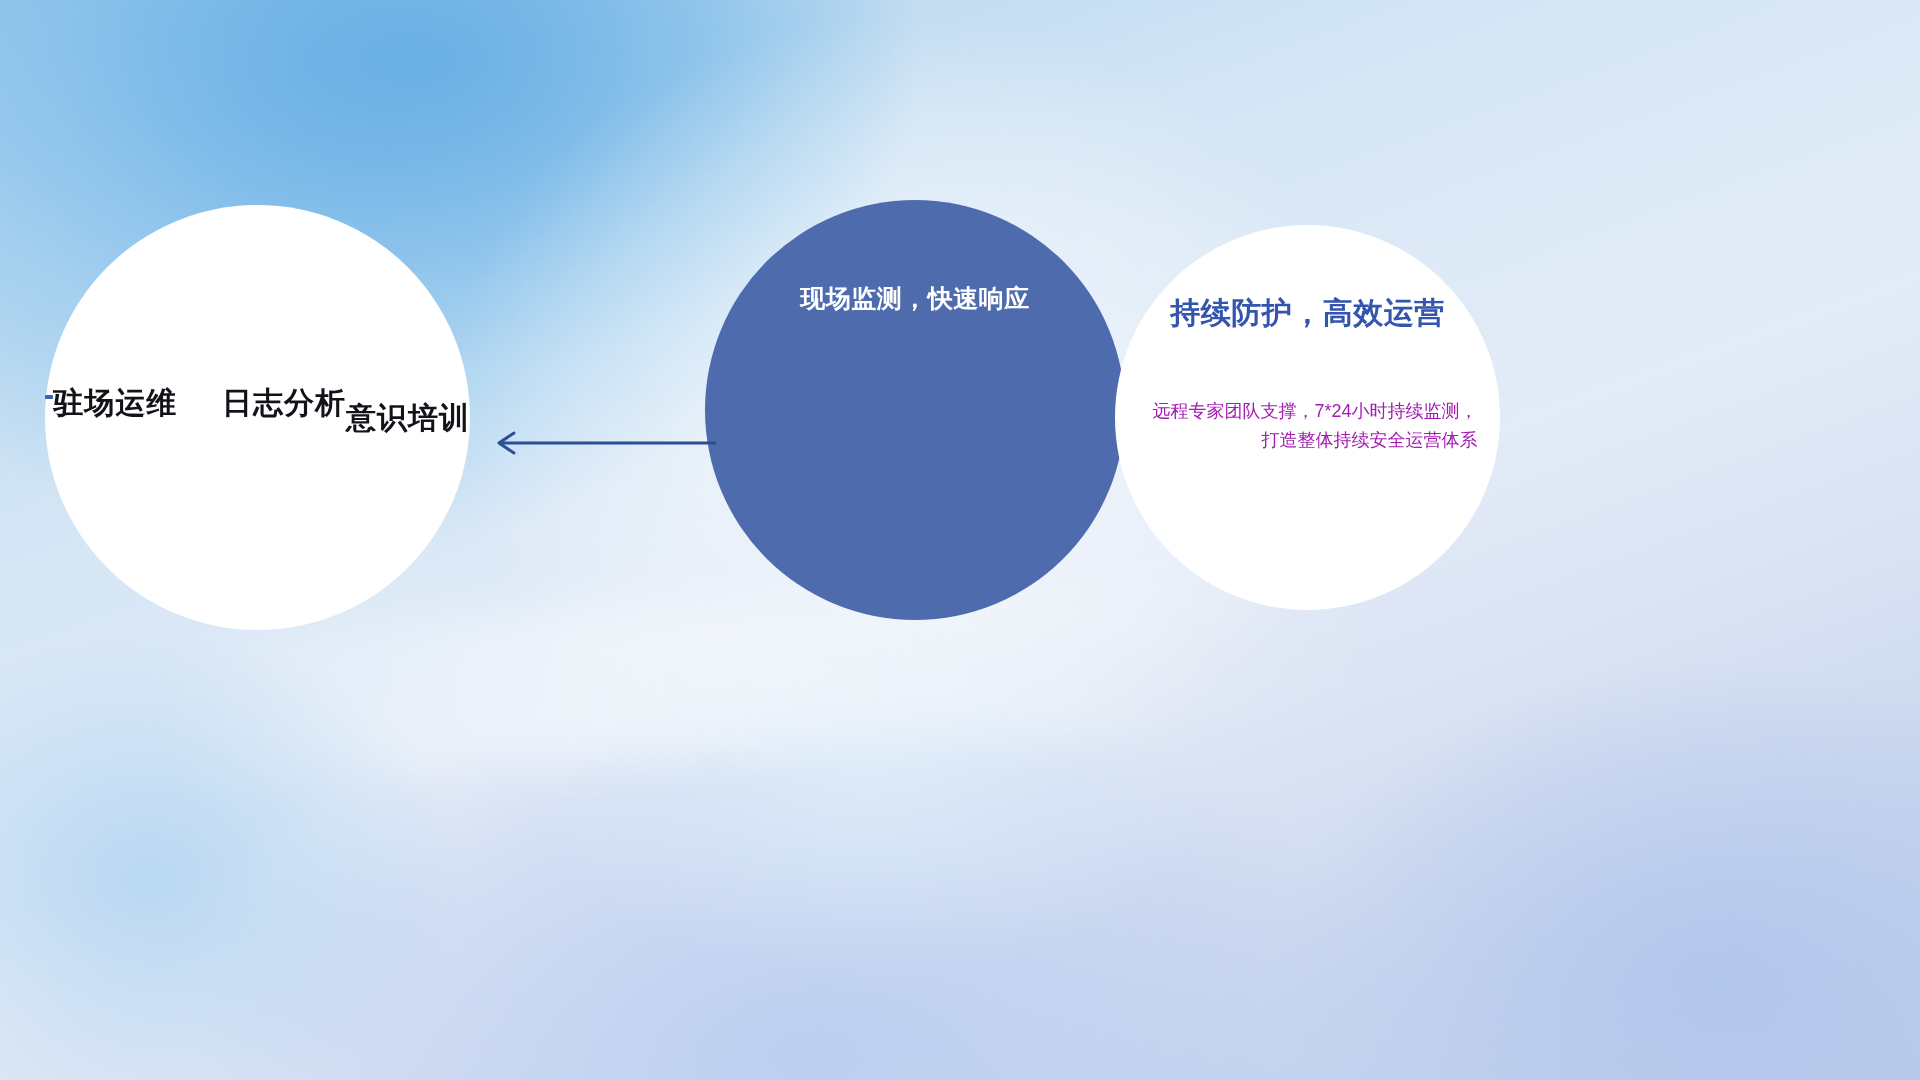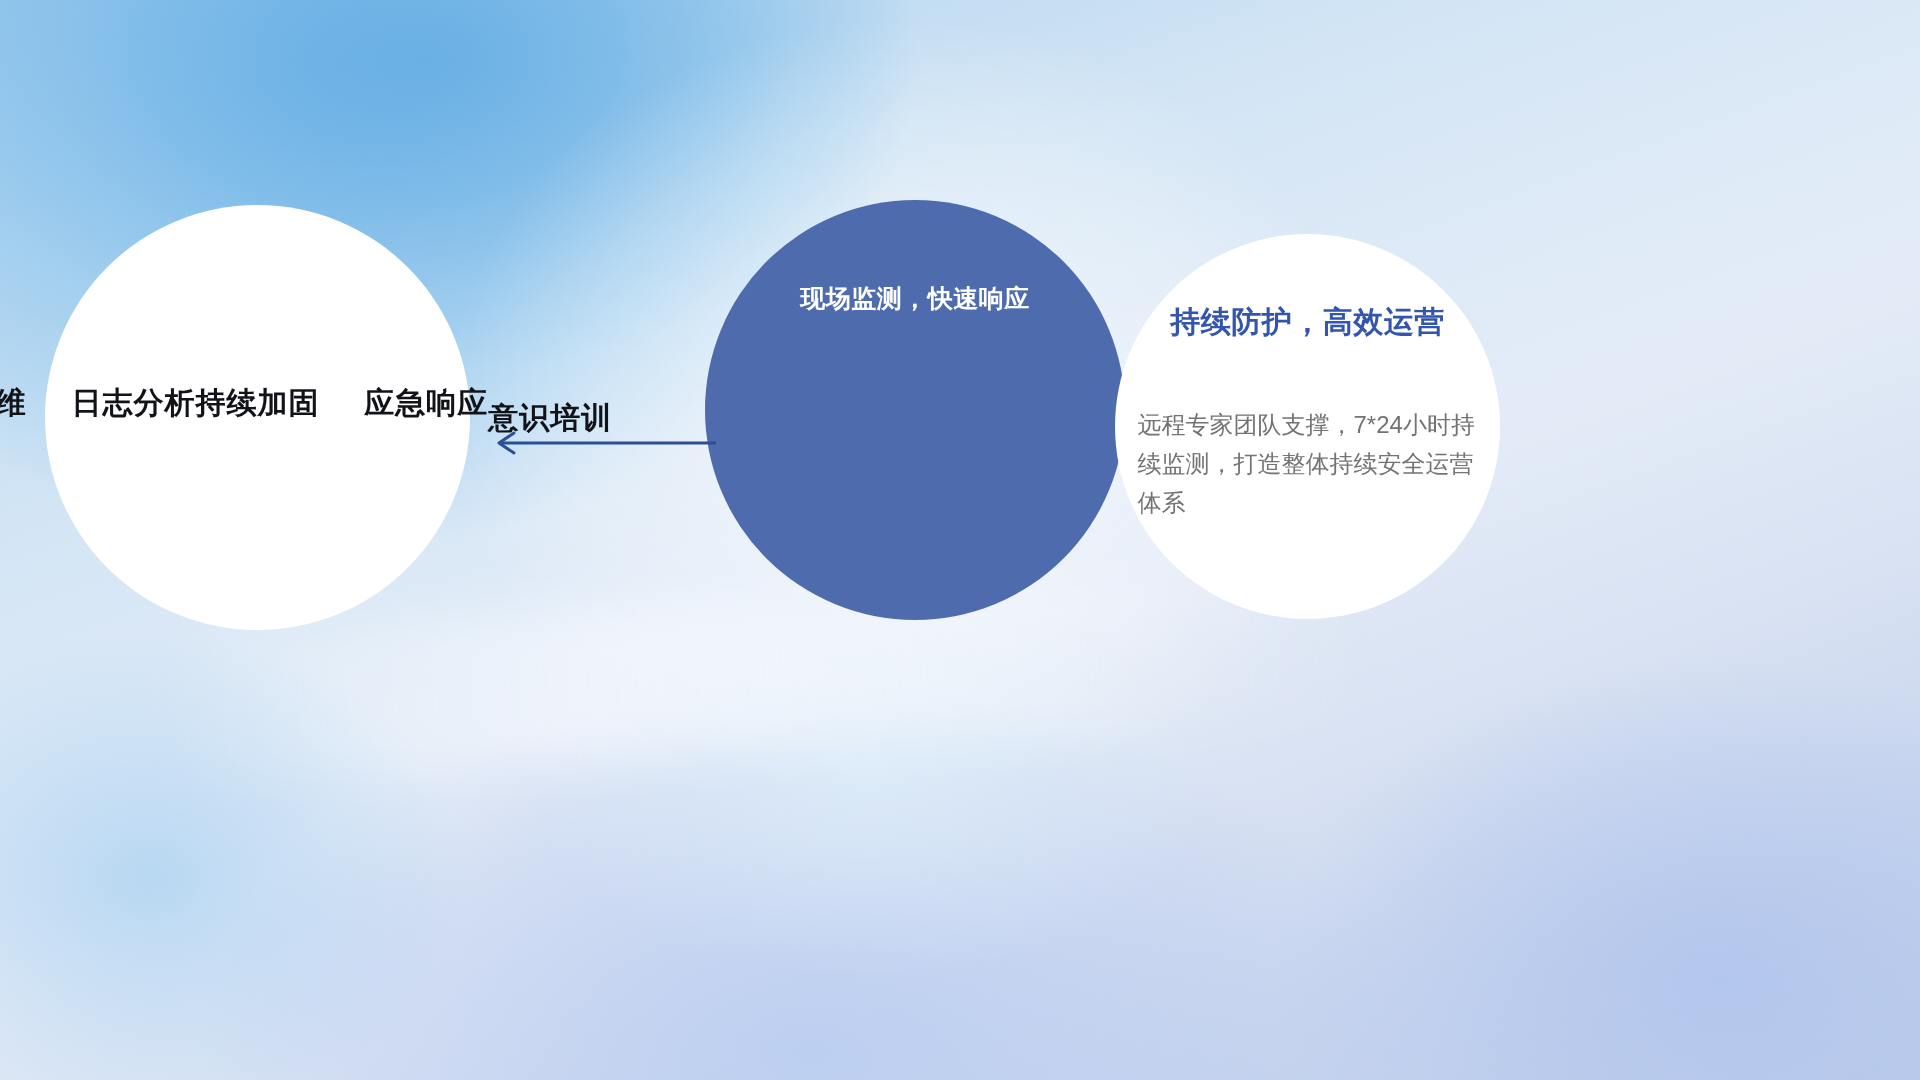--- a/index.html
+++ b/index.html
@@ -132,41 +132,41 @@
   #circle-mid .body {
     color:#ffffff;
     font-size:24px;
     line-height:1.62;
     text-align:center;
     width:280px;
     word-break:break-all;
   }
 
   #circle-right {
-    left:1115px; top:234px;
+    left:1115px; top:225px;
     width:385px; height:385px;
     background:#ffffff;
     z-index:5;
     display:flex; flex-direction:column;
     align-items:center;
     padding-top:68px;
   }
   #circle-right .title {
     color:#3355ad;
     font-weight:bold;
     font-size:30px;
     letter-spacing:0.5px;
     white-space:nowrap;
     margin-bottom:63px;
   }
   #circle-right .body {
-    color:#737373;
-    font-size:24px;
+    color:#a21caf;
+    font-size:18px;
     line-height:1.62;
-    text-align:left;
+    text-align:right;
     width:340px;
   }
 
   
   #arrow {
     position:absolute;
     left:488px; top:425px;
     width:230px; height:36px;
     z-index:6;
   }
@@ -189,25 +189,20 @@
 <div class="circle" id="circle-left">
 
   <div class="dash"></div>
 
   <div class="tag-row">
     <span>驻场运维</span>
     <span class="gap"></span>
     <span>日志分析</span>
   </div>
 
-  <div class="tag-row">
-    <span>持续加固</span>
-    <span class="gap"></span>
-    <span>应急响应</span>
-  </div>
 
   <div class="tag-row">
     <span>意识培训</span>
   </div>
 
 </div>
 
 <div class="circle" id="circle-mid">
   <div class="title">现场监测，快速响应</div>
 </div>

